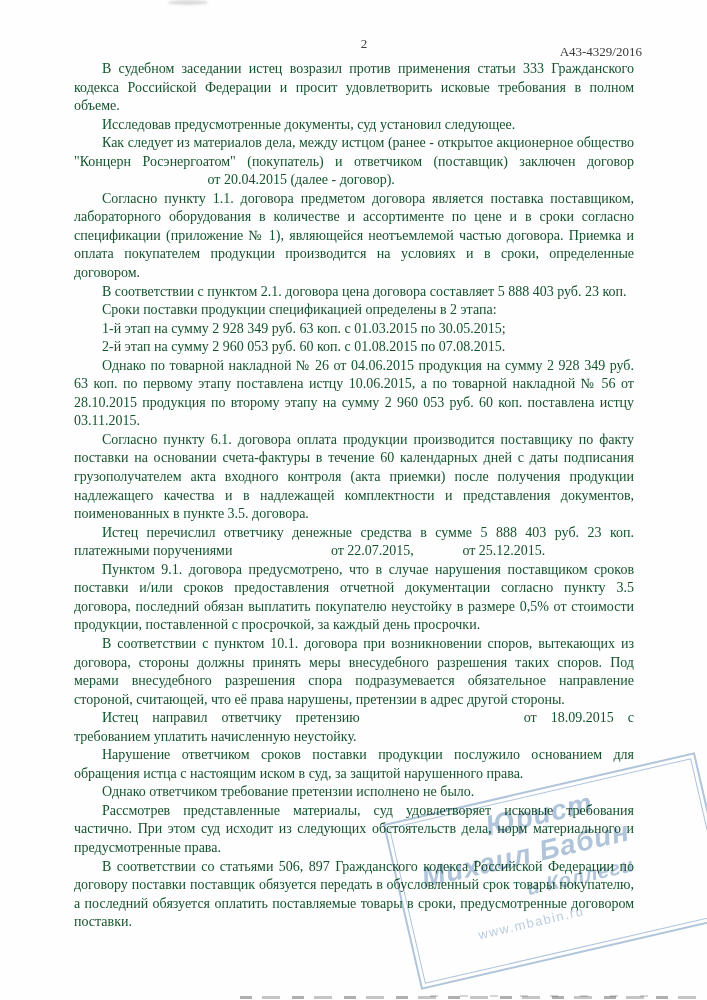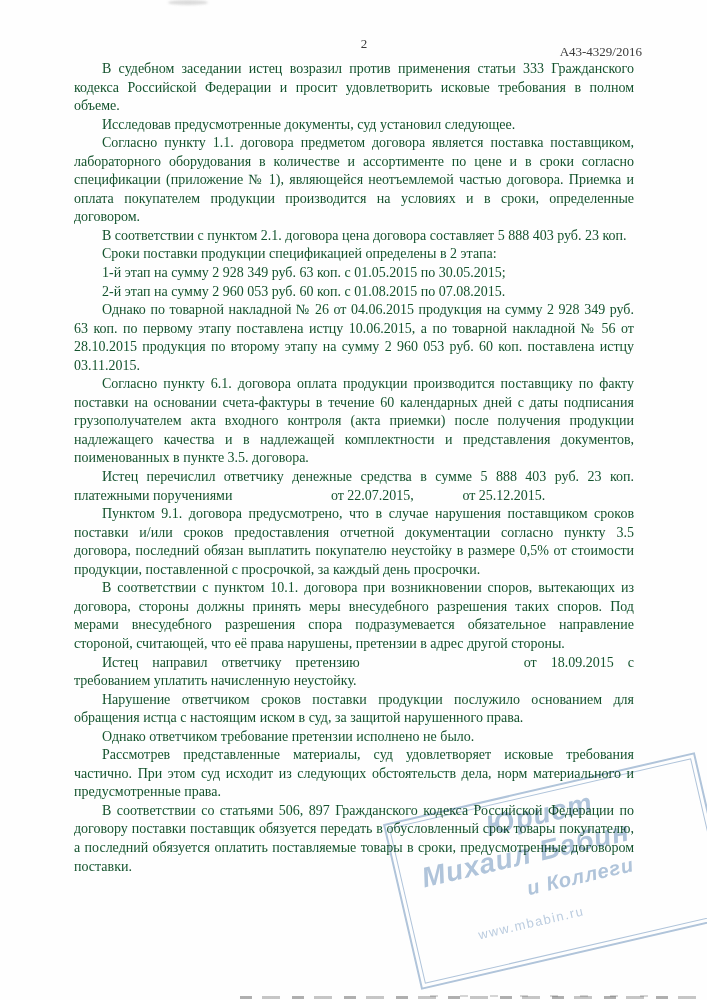--- a/index.html
+++ b/index.html
@@ -78,24 +78,25 @@
 <div class="page">
 
   <div class="header">
     <span class="page-number">2</span>
     <span class="case-number">А43-4329/2016</span>
   </div>
 
   <div class="content" id="content">
       <div class="para">В судебном заседании истец возразил против применения статьи 333 Гражданского кодекса Российской Федерации и просит удовлетворить исковые требования в полном объеме.</div>
       <div class="para">Исследовав предусмотренные документы, суд установил следующее.</div>
+      <div class="para">Как следует из материалов дела, между истцом (ранее - открытое акционерное общество "Концерн Росэнергоатом" (покупатель) и ответчиком (поставщик) заключен договор<span class="gap" style="width: 130px;"></span> от 20.04.2015 (далее - договор).</div>
       <div class="para">Согласно пункту 1.1. договора предметом договора является поставка поставщиком, лабораторного оборудования в количестве и ассортименте по цене и в сроки согласно спецификации (приложение № 1), являющейся неотъемлемой частью договора. Приемка и оплата покупателем продукции производится на условиях и в сроки, определенные договором.</div>
       <div class="para">В соответствии с пунктом 2.1. договора цена договора составляет 5 888 403 руб. 23 коп.</div>
       <div class="para">Сроки поставки продукции спецификацией определены в 2 этапа:</div>
-      <div class="para">1-й этап на сумму 2 928 349 руб. 63 коп. с 01.05.2015 по 30.05.2015;</div>
+      <div class="para">1-й этап на сумму 2 928 349 руб. 63 коп. с 01.03.2015 по 30.05.2015;</div>
       <div class="para">2-й этап на сумму 2 960 053 руб. 60 коп. с 01.08.2015 по 07.08.2015.</div>
       <div class="para">Однако по товарной накладной № 26 от 04.06.2015 продукция на сумму 2 928 349 руб. 63 коп.  по первому этапу поставлена истцу 10.06.2015, а по товарной накладной № 56 от 28.10.2015 продукция по второму этапу на сумму 2 960 053 руб. 60 коп. поставлена истцу 03.11.2015.</div>
       <div class="para">Согласно пункту 6.1. договора оплата продукции производится поставщику по факту поставки на основании счета-фактуры в течение 60 календарных дней с даты подписания грузополучателем акта входного контроля (акта приемки) после получения продукции надлежащего качества и в надлежащей комплектности и представления документов, поименованных в пункте 3.5. договора.</div>
       <div class="para">Истец перечислил ответчику денежные средства в сумме 5 888 403 руб. 23 коп. платежными поручениями<span class="gap" style="width: 95px;"></span> от 22.07.2015,<span class="gap" style="width: 45px;"></span> от 25.12.2015.</div>
       <div class="para">Пунктом 9.1. договора предусмотрено, что в случае нарушения поставщиком сроков поставки и/или сроков предоставления отчетной документации согласно пункту 3.5 договора, последний обязан выплатить покупателю неустойку в размере 0,5% от стоимости продукции, поставленной с просрочкой, за каждый день просрочки.</div>
       <div class="para">В соответствии с пунктом 10.1. договора при возникновении споров, вытекающих из договора, стороны должны принять меры внесудебного разрешения таких споров. Под мерами внесудебного разрешения спора подразумевается обязательное направление стороной, считающей, что её права нарушены, претензии в адрес другой стороны.</div>
       <div class="para">Истец направил ответчику претензию<span class="gap" style="width: 150px;"></span> от 18.09.2015 с требованием уплатить начисленную неустойку.</div>
       <div class="para">Нарушение ответчиком сроков поставки продукции послужило основанием для обращения истца с настоящим иском в суд, за защитой нарушенного права.</div>
       <div class="para">Однако ответчиком требование претензии исполнено не было.</div>
       <div class="para">Рассмотрев представленные материалы, суд удовлетворяет исковые требования частично. При этом суд исходит из следующих обстоятельств дела, норм материального и предусмотренные права.</div>

